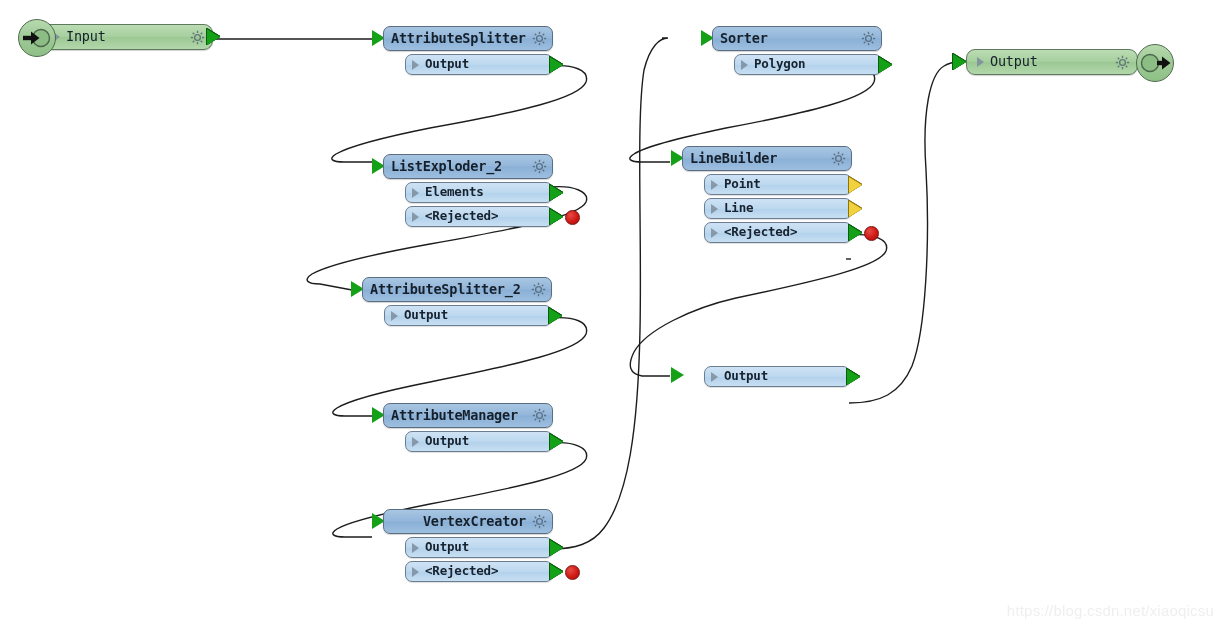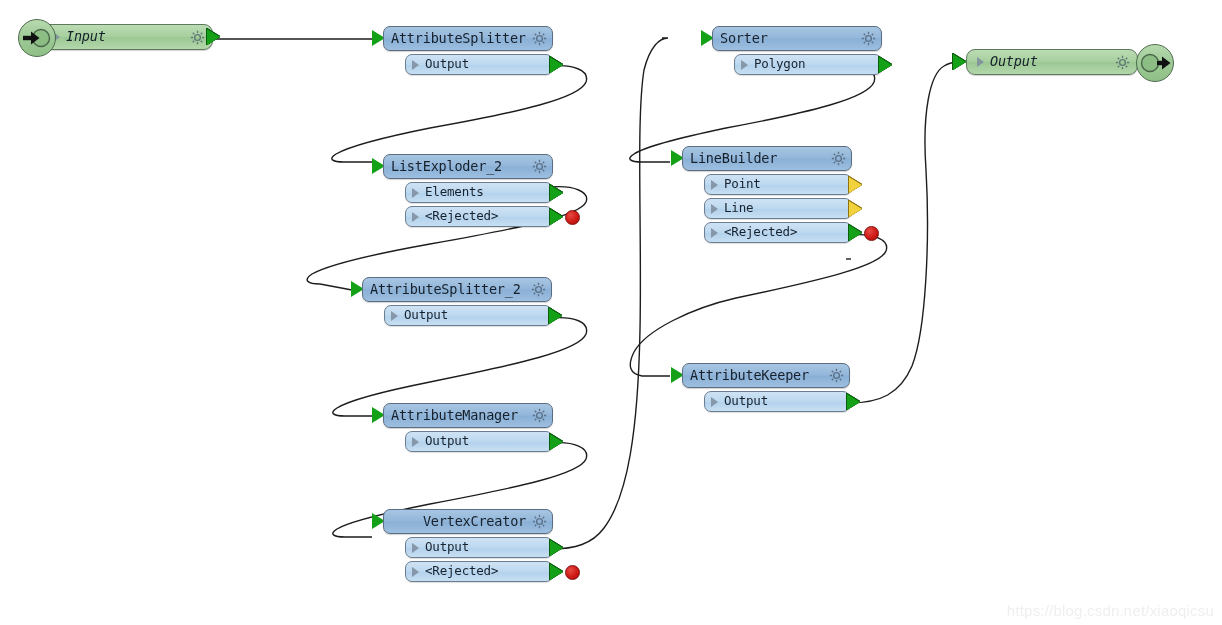--- a/index.html
+++ b/index.html
@@ -32,20 +32,21 @@
     position: absolute;
     left: 0;
     top: 0;
     width: 1222px;
     height: 625px;
   }
 
   
   .node {
     position: absolute;
+    font-weight: bold;
   }
   .node-header {
     position: relative;
     height: 25px;
     box-sizing: border-box;
     border: 1px solid #5b6d82;
     border-radius: 7px;
     background: linear-gradient(to bottom, #a8c6e2 0%, #93b6da 48%, #8ab0d6 52%, #9dbfe0 100%);
     display: flex;
     align-items: center;
@@ -124,21 +125,20 @@
     border-radius: 50%;
     background: radial-gradient(circle at 35% 32%, #e64b44 0%, #cf1a15 55%, #a50f0c 100%);
     border: 1px solid #7d0c09;
     box-sizing: border-box;
   }
 
   
   .io-node {
     position: absolute;
     height: 30px;
-    font-style: italic;
   }
   .io-bar {
     position: absolute;
     top: 2px;
     height: 26px;
     box-sizing: border-box;
     border: 1px solid #5d7a5c;
     border-radius: 9px;
     background: linear-gradient(to bottom, #bcdcb4 0%, #a6cf9e 48%, #9cc894 52%, #b3d7ab 100%);
     display: flex;
@@ -370,29 +370,20 @@
           <div class="port">
             <span class="port-caret"></span>
             <span class="port-label">&lt;Rejected&gt;</span>
             <div class="arrow arrow-green" style="right: -11px; top: 2px;"></div>
             <div class="reddot" style="right: -28px; top: 3px;"></div>
           </div>
         </div>
       </div>
       <div class="node" style="left: 682px; top: 363px; width: 168px;">
         <div class="arrow arrow-in" style="left: -11px; top: 4px;"></div>
-        <div class="node-header">
-          <span class="node-title">AttributeKeeper</span>
-          <svg class="gear" viewBox="0 0 24 24">
-            <g fill="none" stroke="#4a5a6a" stroke-width="1.9">
-              <circle cx="12" cy="12" r="4.1"></circle>
-              <path d="M12 2.6v3M12 18.4v3M2.6 12h3M18.4 12h3M5.3 5.3l2.1 2.1M16.6 16.6l2.1 2.1M18.7 5.3l-2.1 2.1M7.4 16.6l-2.1 2.1"></path>
-            </g>
-          </svg>
-        </div>
         <div style="margin-left: 22px; width: 146px;">
           <div class="port">
             <span class="port-caret"></span>
             <span class="port-label">Output</span>
             <div class="arrow arrow-green" style="right: -11px; top: 2px;"></div>
           </div>
         </div>
       </div>
       <div class="io-node" style="left: 18px; top: 22px; width: 195px;">
         <div class="io-bar" style="left:20px;right:0;padding:0 6px 0 14px;">

